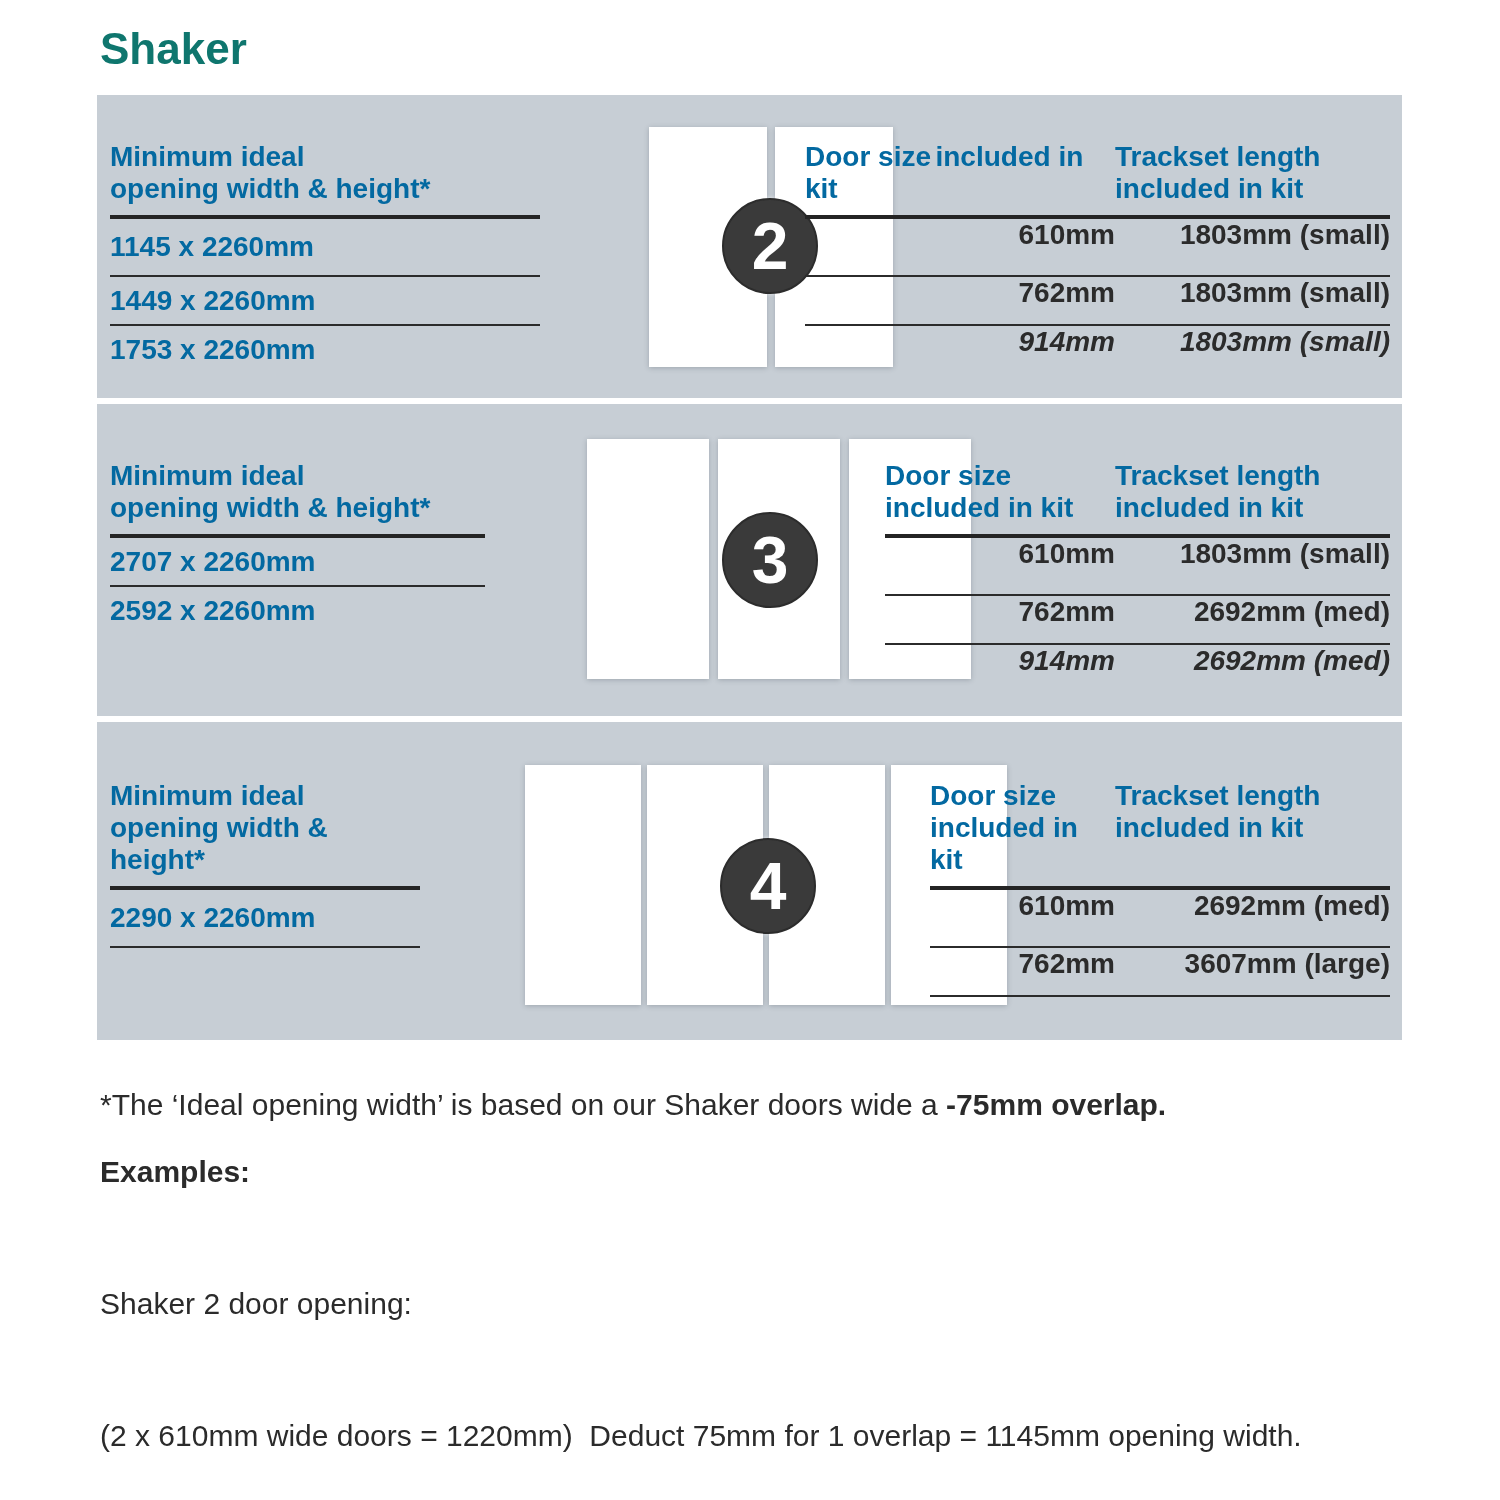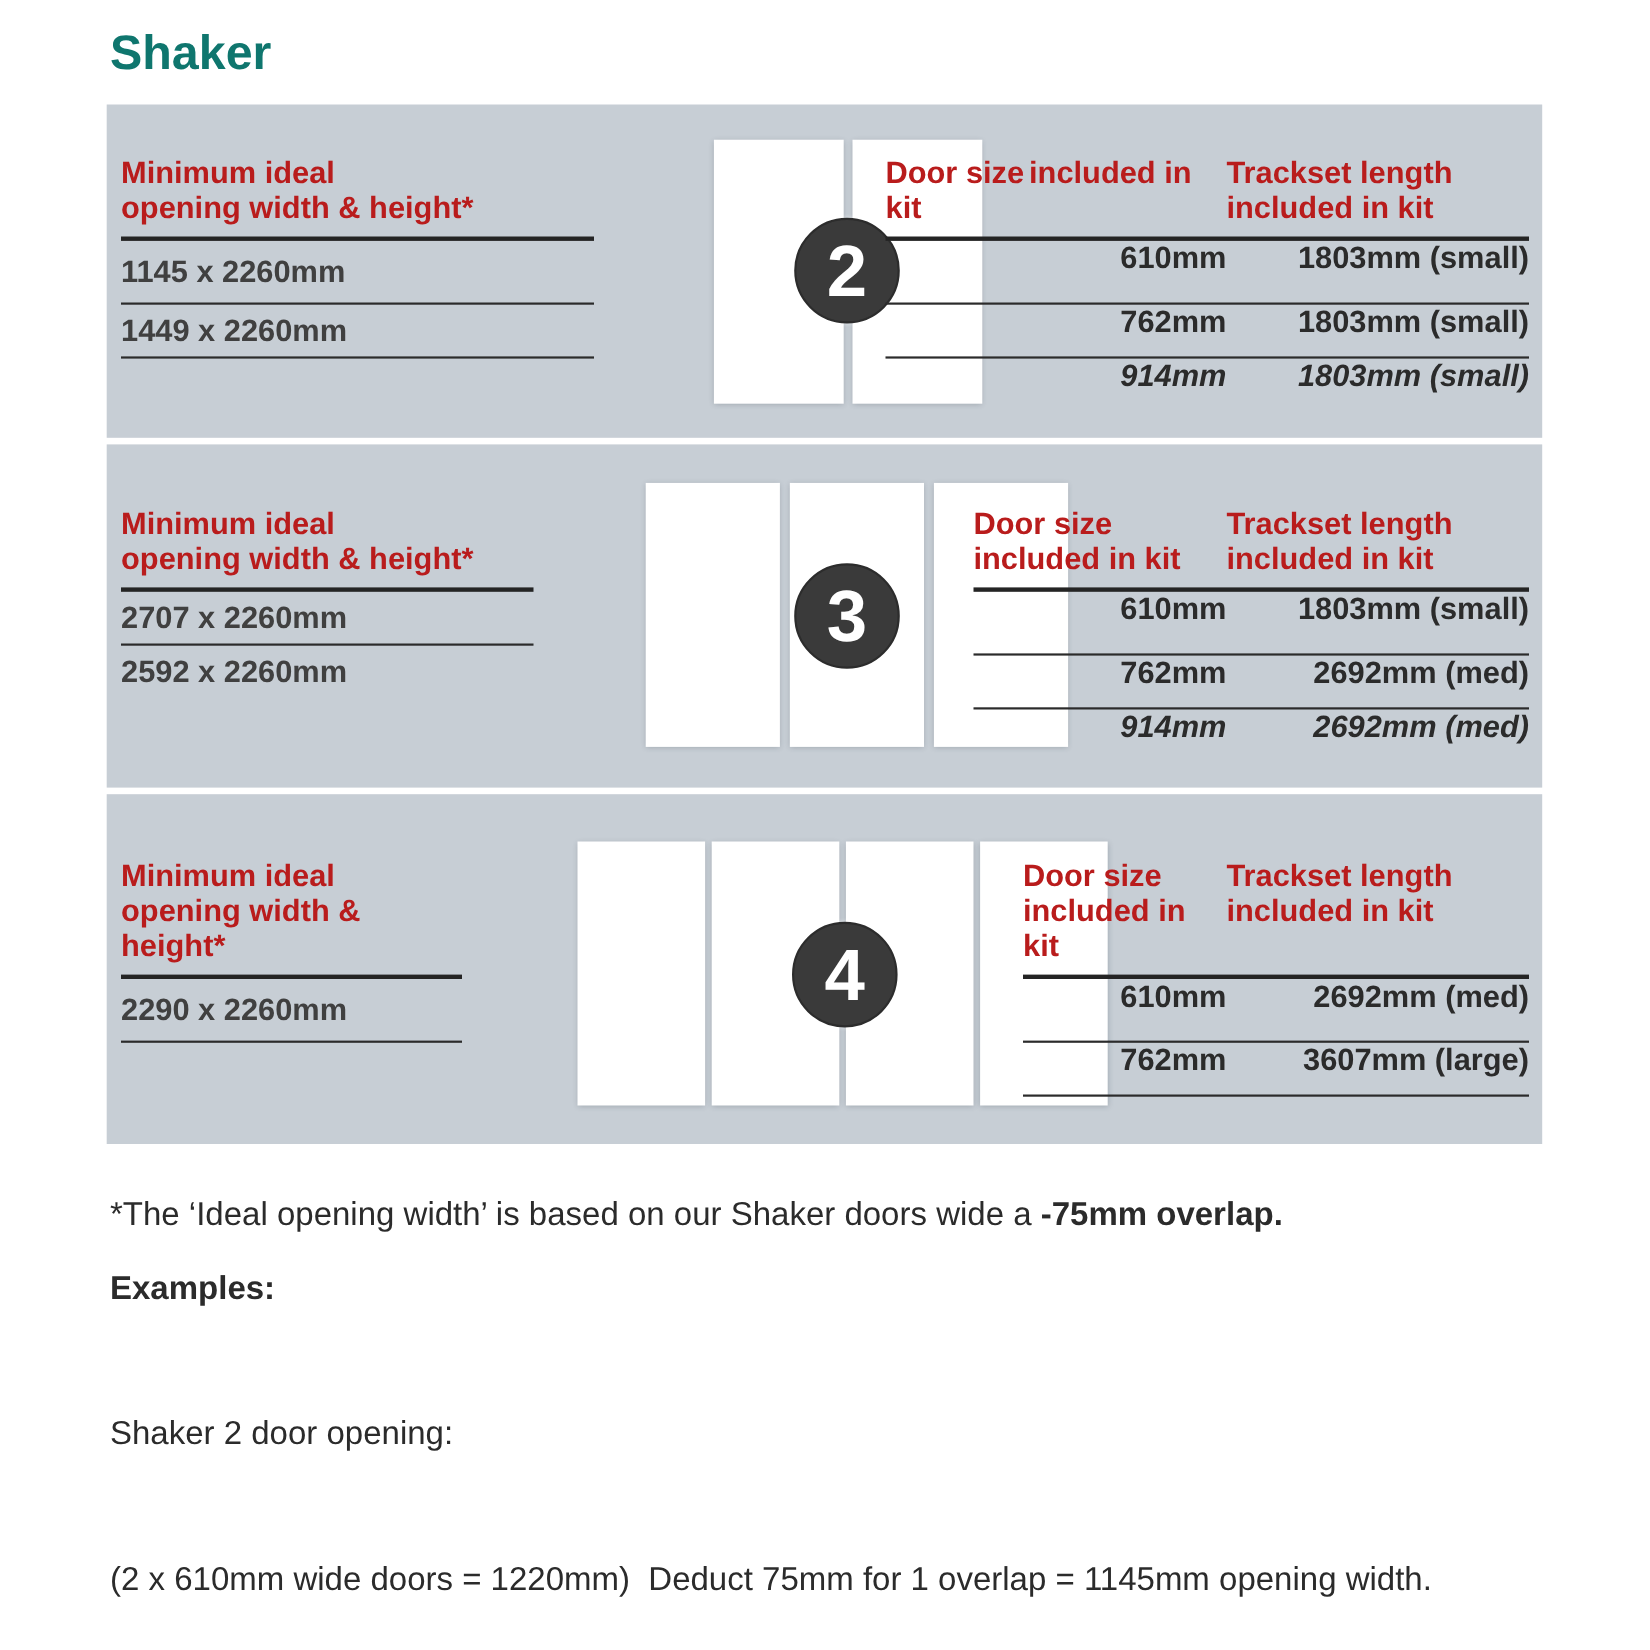--- a/index.html
+++ b/index.html
@@ -11,25 +11,25 @@
   .title{
     position:absolute;left:100px;top:24px;
     font-size:44px;font-weight:700;color:#0f766e;letter-spacing:0;
   }
   .panel{position:absolute;left:97px;top:95px;width:1305px;}
   .sec{position:relative;background:#c7ced5;}
   .sec + .sec{margin-top:6px;}
 
   
   .ltable{position:absolute;left:13px;top:0;}
-  .th-line{font-size:28px;font-weight:700;line-height:32px;color:#b91c1c;}
+  .th-line{font-size:28px;font-weight:700;line-height:32px;color:#0369a1;}
   .thick{height:4px;background:#242424;margin-top:10px;}
   .lrow{
     height:47px;display:flex;align-items:center;
-    font-size:28px;font-weight:700;color:#404040;
+    font-size:28px;font-weight:700;color:#0369a1;
     border-bottom:2px solid #2b2b2b;
   }
   .lrow.first{height:56px;}
   .lrow.nolast{border-bottom:none;}
 
   
   .rtable{position:absolute;right:12px;top:0;}
   .rt-head{display:flex;}
   .rh1{flex:1;text-align:right;}
   .rh2{width:275px;text-align:right;}
@@ -68,20 +68,21 @@
 
 <div class="panel">
 
   <section class="sec" style="height:303px;">
     <div class="ltable" style="width:430px;padding-top:46px;">
       <div class="th-line">Minimum ideal</div>
       <div class="th-line">opening width &amp; height*</div>
       <div class="thick"></div>
       <div class="lrow first">1145 x 2260mm</div>
       <div class="lrow">1449 x 2260mm</div>
+      <div class="lrow nolast">1753 x 2260mm</div>
     </div>
 
     <div class="doors" style="left:552px;top:32px;gap:8px;">
       <div class="door" style="width:118px;"></div>
       <div class="door" style="width:118px;"></div>
       <div class="badge" style="left:73px;top:71px;">
         <span>2</span>
       </div>
     </div>
 

